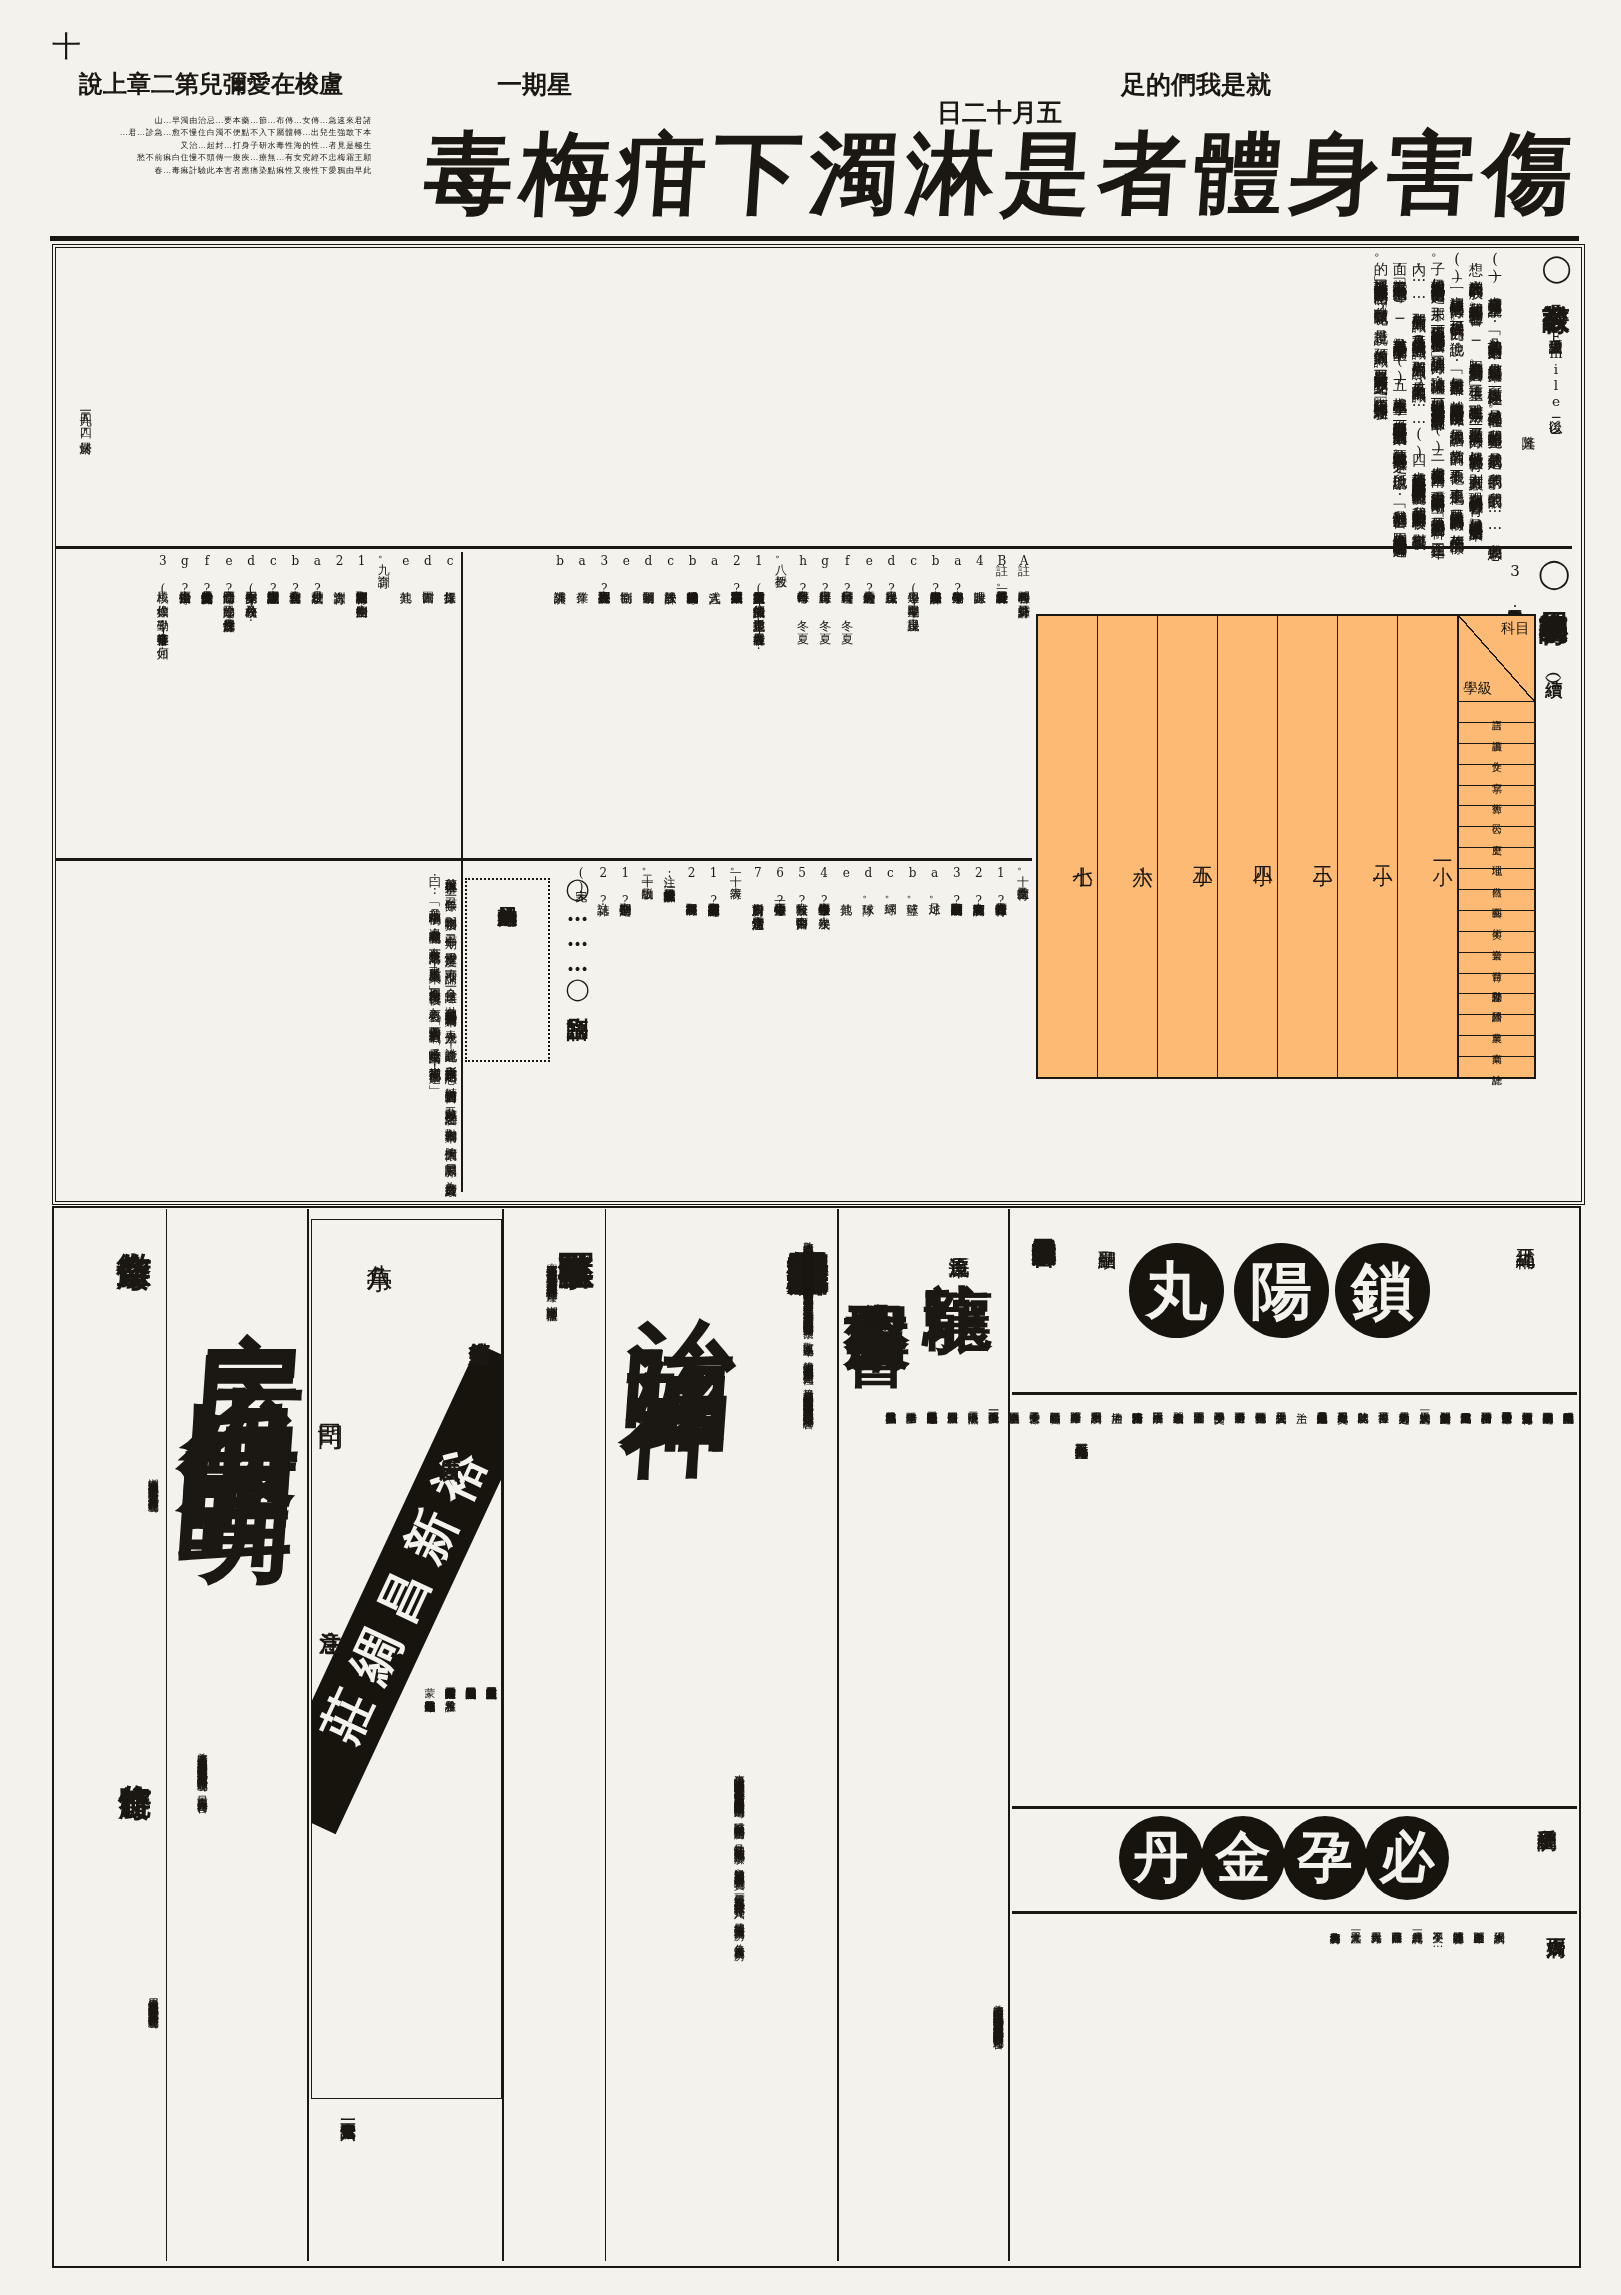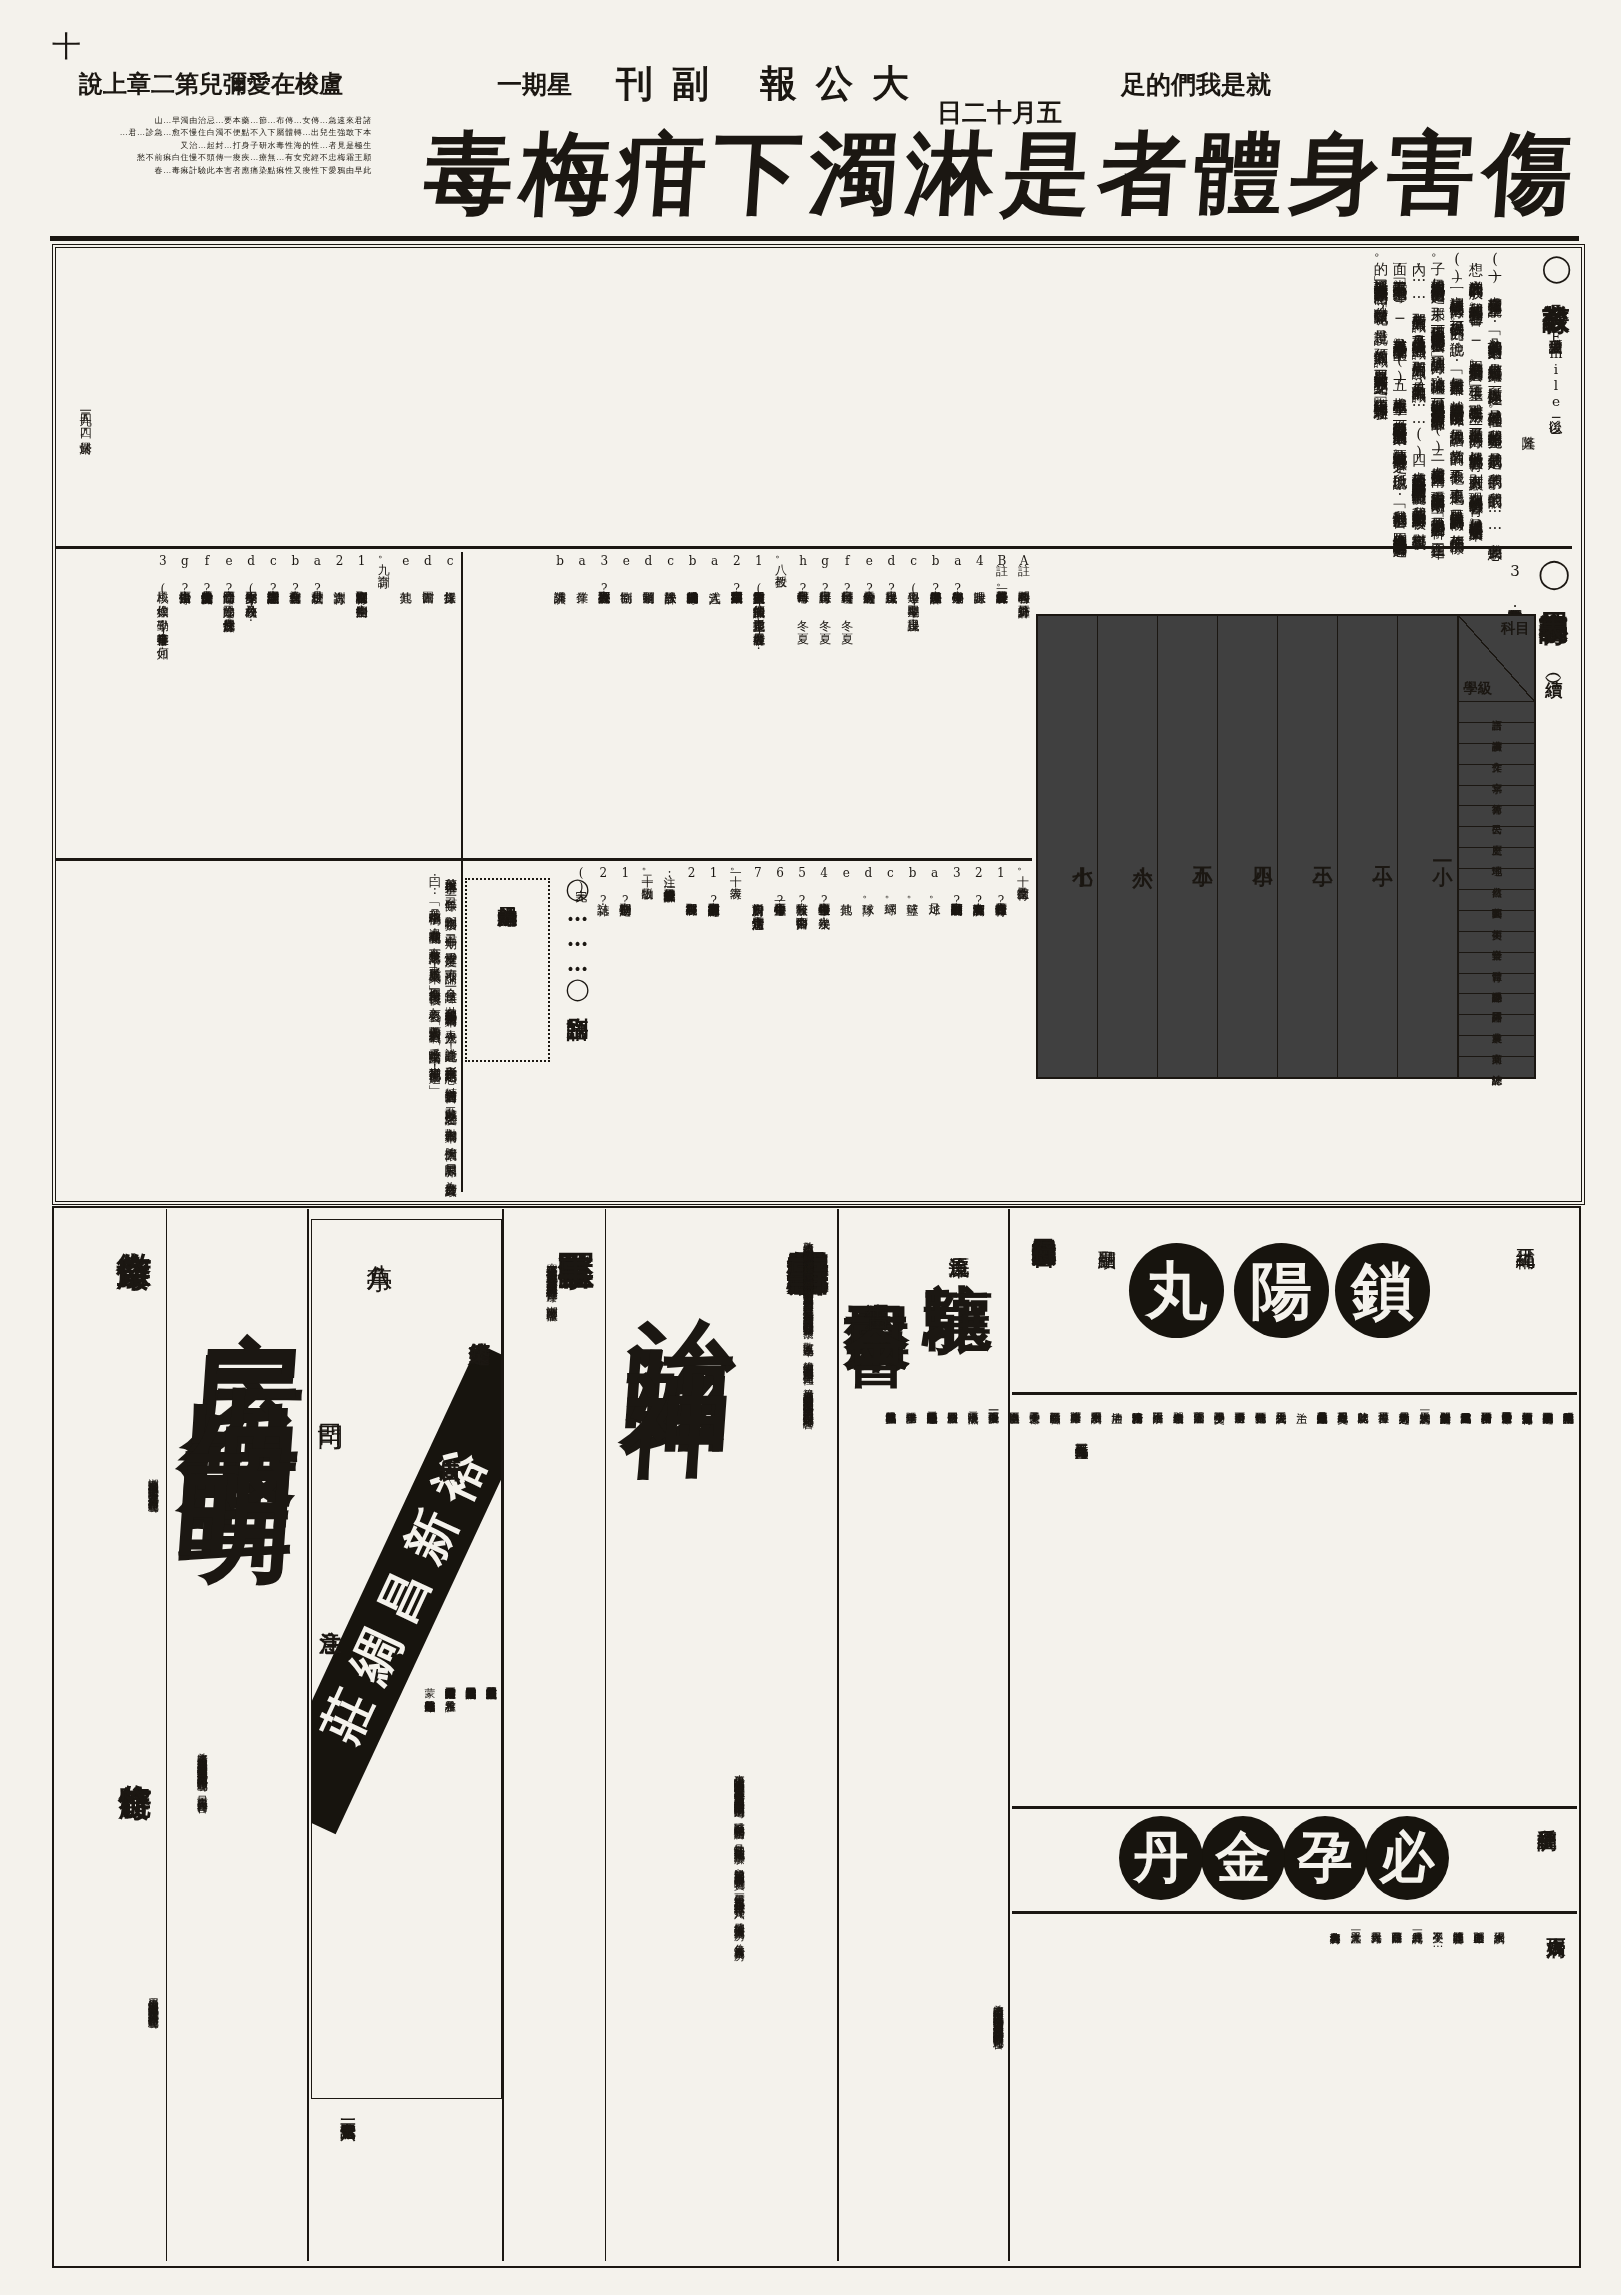--- a/index.html
+++ b/index.html
@@ -11,21 +11,21 @@
   .b{font-weight:bold;}
   .rule-h{position:absolute;background:#1b1712;height:3.6px;}
   .rule-v{position:absolute;background:#1b1712;width:2.2px;}
   .frame{position:absolute;border:4.3px double #1b1712;}
   .frame2{position:absolute;border:2.9px solid #1b1712;}
   .qlist{writing-mode:vertical-rl;text-orientation:upright;}
   .qlist>div{margin-left:6.5px;line-height:1.3;}
   .body-col{line-height:1.32;letter-spacing:0.7px;}
   .pill{position:absolute;border-radius:50%;background:#17140e;color:#f4f2ec;
         display:flex;align-items:center;justify-content:center;font-weight:bold;}
-  .survey-table{display:flex;flex-direction:row-reverse;border:2.2px solid #1b1712;background:#404040;font-weight:bold;}
+  .survey-table{display:flex;flex-direction:row-reverse;border:2.2px solid #1b1712;background:#fdba74;}
   .subject-col{width:75px;border-left:2.2px solid #1b1712;display:flex;flex-direction:column;}
   .diag{height:85px;border-bottom:1.4px solid #1b1712;position:relative;
         background:linear-gradient(to bottom left,transparent calc(50% - 0.7px),#1b1712 calc(50% - 0.7px),#1b1712 calc(50% + 0.7px),transparent calc(50% + 0.7px));}
   .diag .c1{position:absolute;right:4.3px;top:2.9px;font-size:14.4px;}
   .diag .c2{position:absolute;left:4.3px;bottom:2.9px;font-size:14.4px;}
   .subject-cells{flex:1;display:flex;flex-direction:column;}
   .subject-cells>div{flex:1;border-top:1.1px solid #1b1712;display:flex;align-items:center;justify-content:center;
         writing-mode:vertical-rl;text-orientation:upright;font-size:10px;line-height:1;}
   .subject-cells>div:first-child{border-top:none;}
   .grades-wrap{flex:1;display:flex;flex-direction:row-reverse;}
@@ -37,21 +37,20 @@
   .smallnoise{font-size:8px;line-height:1.55;letter-spacing:0.7px;color:#242019;}
 </style>
 </head>
 <body>
 
 <div id="page">
 
   <div class="abs" style="left:52px;top:27px;font-size:29px;">十</div>
   <div class="abs rtl b" style="left:79px;top:68px;font-size:24px;white-space:nowrap;">盧梭在愛彌兒第二章上說</div>
   <div class="abs rtl b" style="left:497px;top:68px;font-size:25px;">星期一</div>
-  <div class="abs rtl b" style="left:616px;top:59px;font-size:37px;letter-spacing:19px;white-space:nowrap;">大公報 副刊</div>
   <div class="abs rtl b" style="left:937px;top:68px;font-size:25px;margin-top:28px;">五月十二日</div>
   <div class="abs rtl b" style="left:1121px;top:68px;font-size:25px;">就是我們的足</div>
 
   <div class="abs rtl brush" style="left:375px;top:114px;width:1204px;font-size:89px;white-space:nowrap;letter-spacing:7.2px;">傷害身體者是淋濁下疳梅毒</div>
   <div class="abs rtl smallnoise" style="left:48px;top:115px;width:324px;height:119px;overflow:hidden;" id="side-ad">
       <div>山…早濁由治忌…要本藥…節…布傳…女傳…急速來君諸</div>
       <div>君…診急…愈不慢住白濁不便點不入下屬體轉…出兒生強敢下本…</div>
       <div>又治…起封…打身子研水毒性海的性…者見是極生</div>
       <div>愁不前痳白住慢不頭傳一痠疾…療無…有女究經不忠梅霜王願</div>
       <div>春…毒痳計驗此本害者應痛染點痳性又痠性下愛鴉由早此</div>

